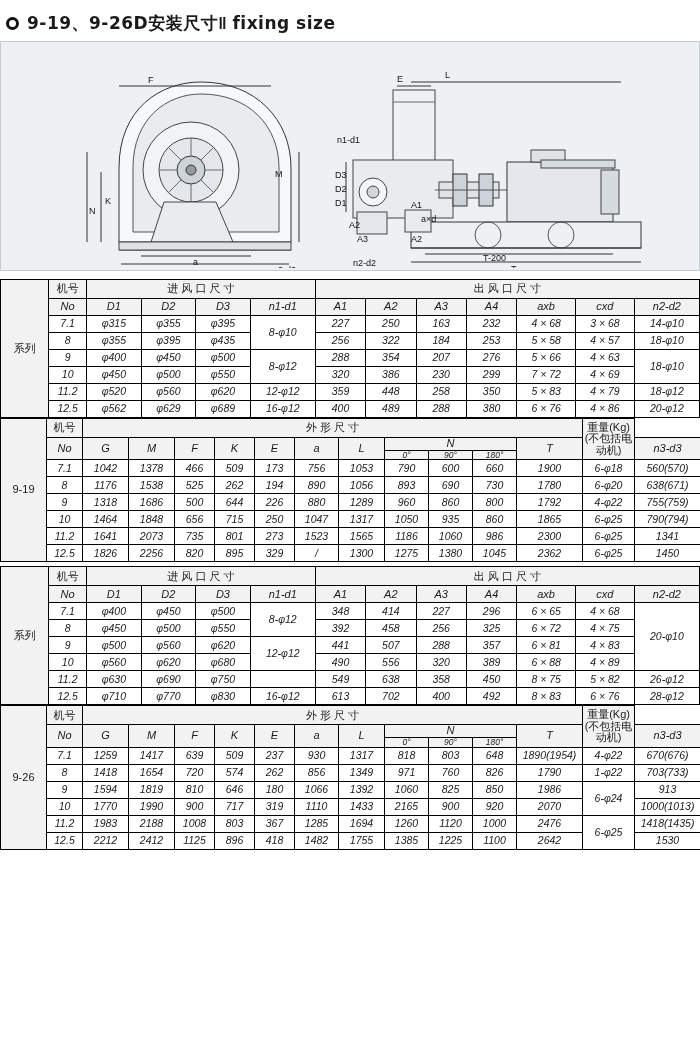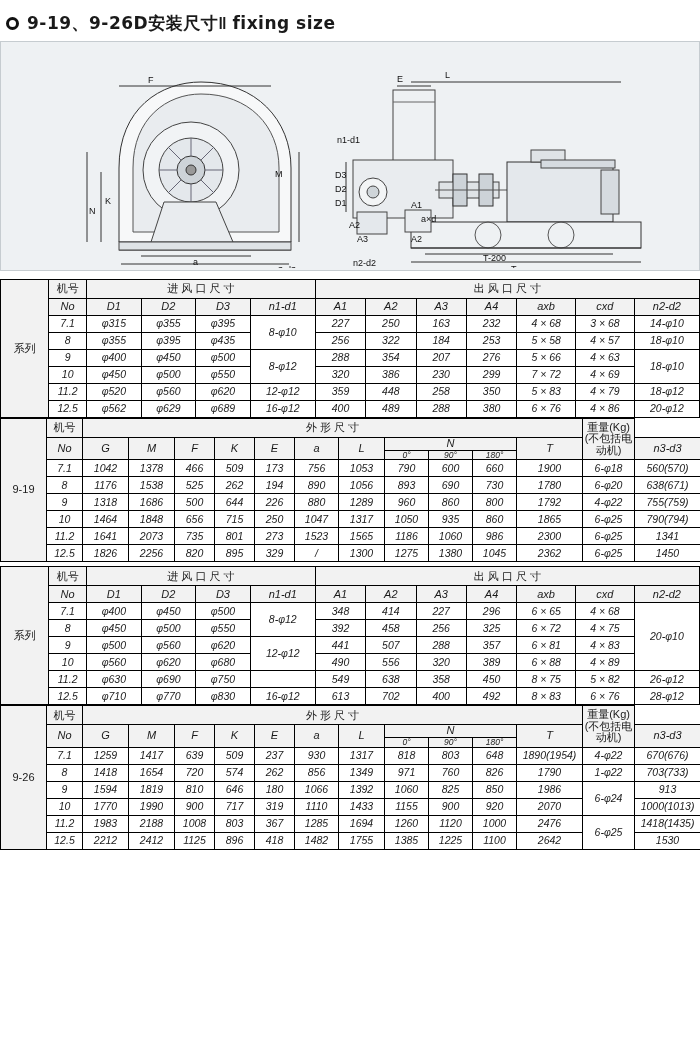--- a/index.html
+++ b/index.html
@@ -623,21 +623,21 @@
     </tr>
     <tr class="rowh">
       <td>10</td>
       <td>1770</td>
       <td>1990</td>
       <td>900</td>
       <td>717</td>
       <td>319</td>
       <td>1110</td>
       <td>1433</td>
-      <td>1155</td>
+      <td>2165</td>
       <td>900</td>
       <td>920</td>
       <td>2070</td>
       <td>1000(1013)</td>
     </tr>
     <tr class="rowh">
       <td>11.2</td>
       <td>1983</td>
       <td>2188</td>
       <td>1008</td>

